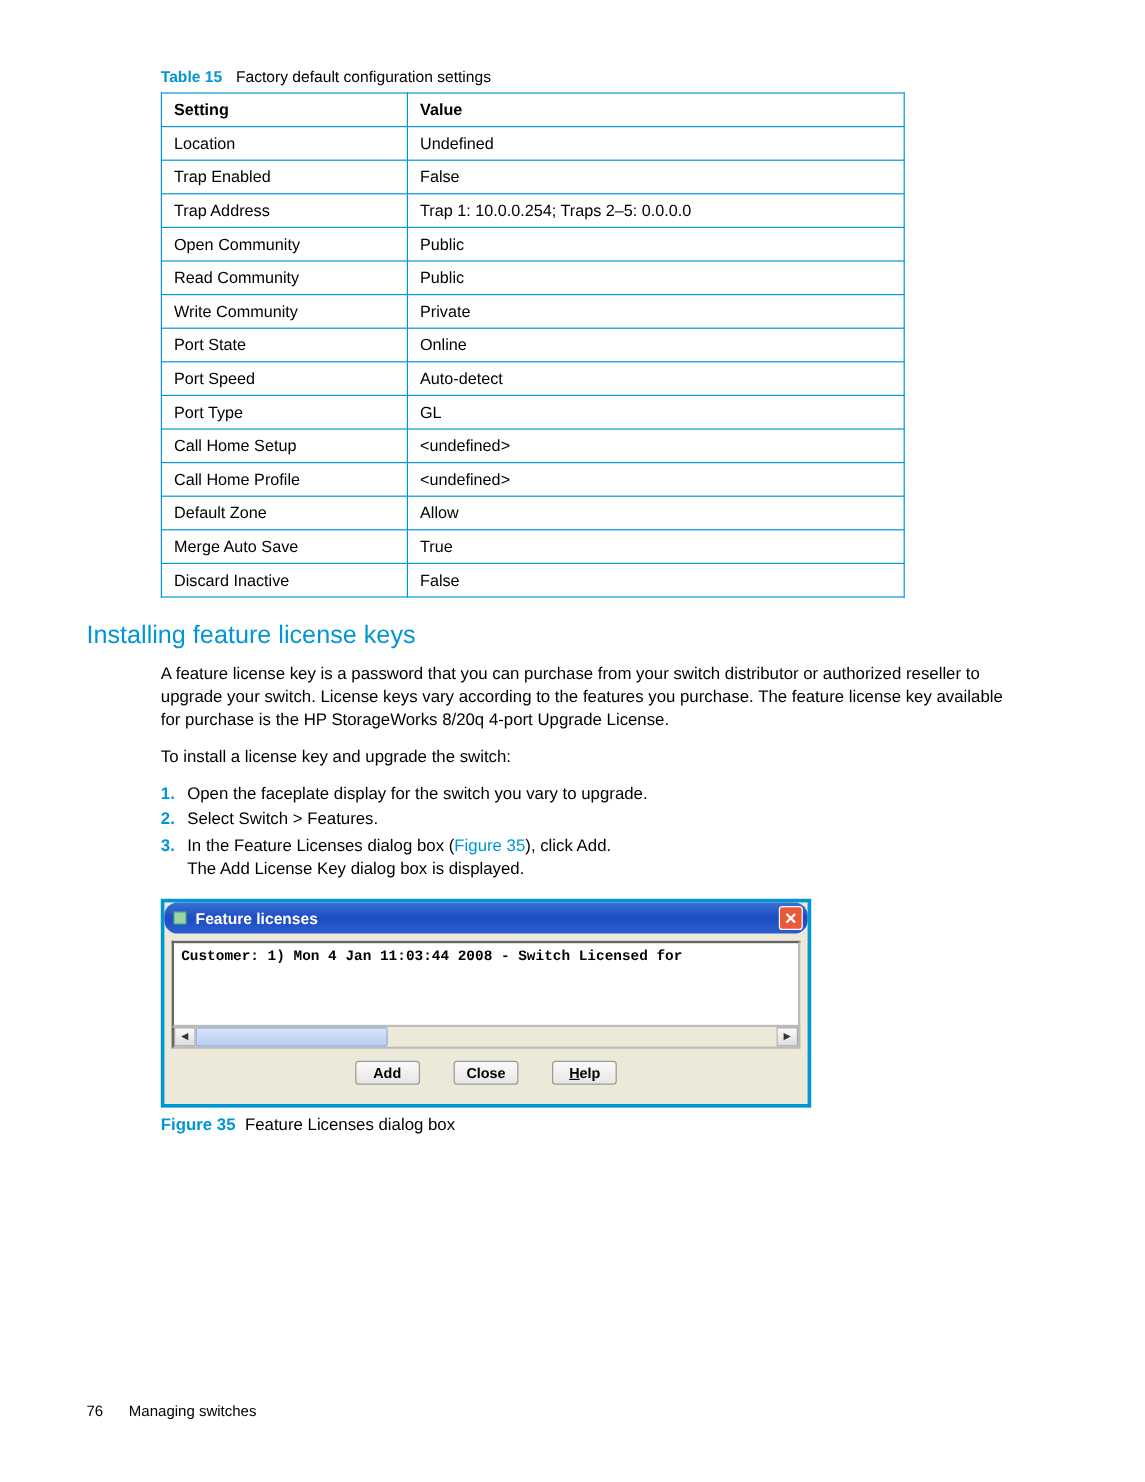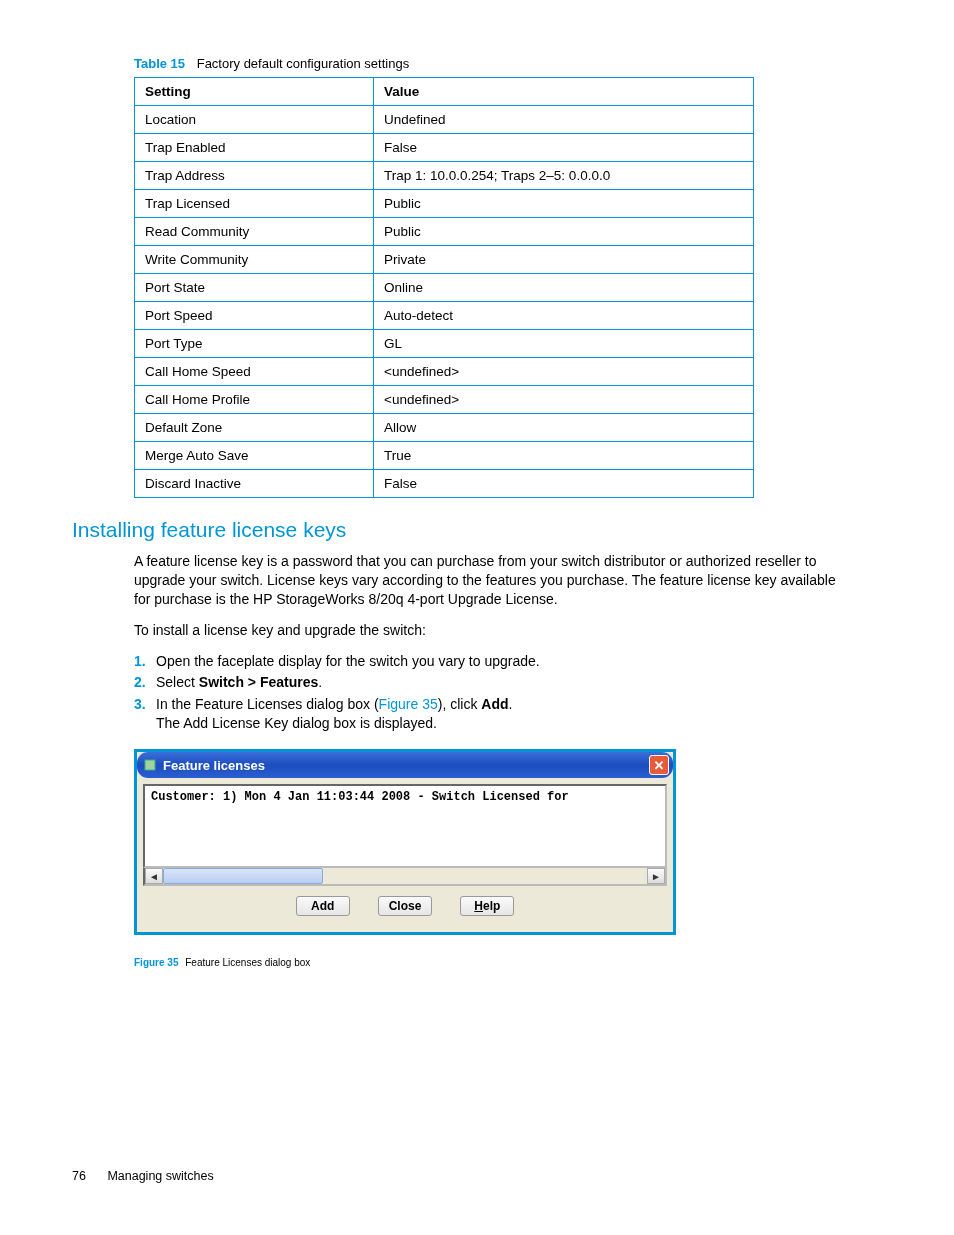--- a/index.html
+++ b/index.html
@@ -24,33 +24,33 @@
       border: 1.5px solid #0096d6;
     }
     table.settings th, table.settings td {
       border: 1px solid #0096d6;
       padding: 6px 10px;
       text-align: left;
       font-size: 13.5px;
       font-weight: normal;
     }
     table.settings th { font-weight: bold; }
-    table.settings td:first-child, table.settings th:first-child { width: 239px; }
+    table.settings td:first-child, table.settings th:first-child { width: 205px; }
     h2.section {
       font-family: Arial, Helvetica, sans-serif;
       font-weight: normal;
       color: #0096d6;
       font-size: 21px;
       margin: 20px 0 10px -62px;
     }
     .para { font-size: 14px; line-height: 1.35; margin-bottom: 12px; }
     ol.steps { list-style: none; padding-left: 0; }
     ol.steps li { margin: 3px 0 3px 22px; position: relative; font-size: 14px; line-height: 1.35; }
     ol.steps li .num { position: absolute; left: -22px; color: #0096d6; font-weight: bold; }
-    .bold { font-weight: bold; margin-top: 32px; }
+    .bold { font-weight: normal; margin-top: 32px; }
     .dialog-wrap { margin: 16px 0 6px 0; }
     .dialog {
       width: 542px;
       border: 3px solid #0096d6;
       background: #ece9d8;
       font-family: Tahoma, Arial, sans-serif;
     }
     .titlebar {
       display: flex;
       align-items: center;
@@ -71,21 +71,21 @@
       color: #fff;
       font-weight: bold;
       font-size: 13px;
       display: flex; align-items: center; justify-content: center;
       font-family: Arial, sans-serif;
     }
     .dialog-body { padding: 6px; }
     .listbox {
       background: #fff;
       border: 2px inset #bbb;
-      height: 84px;
+      height: 72px;
       padding: 4px 6px;
       font-family: "Courier New", monospace;
       font-size: 12px;
       font-weight: bold;
       overflow: hidden;
     }
     .hscroll {
       display: flex;
       height: 18px;
       border: 2px inset #bbb;
@@ -118,21 +118,21 @@
       min-width: 54px;
       padding: 2px 10px;
       font-size: 12px;
       font-weight: bold;
       background: linear-gradient(#fafafa, #e6e6e6);
       border: 1px solid #999;
       border-radius: 3px;
       font-family: Tahoma, Arial, sans-serif;
     }
     .u { text-decoration: underline; }
-    .figcap { font-size: 10px; margin-top: 22px; }
+    .figcap { font-size: 14px; margin-top: 6px; }
     .figcap .flabel { font-weight: bold; color: #0096d6; }
     .figcap .ftitle { margin-left: 4px; color: #000; }
     .footer {
       position: absolute;
       bottom: 52px;
       left: 72px;
       font-size: 12.5px;
     }
     .footer .pnum { margin-right: 18px; }
   </style>
@@ -161,21 +161,21 @@
           </tr>
           <tr>
             <td>Trap Enabled</td>
             <td>False</td>
           </tr>
           <tr>
             <td>Trap Address</td>
             <td>Trap 1: 10.0.0.254; Traps 2–5: 0.0.0.0</td>
           </tr>
           <tr>
-            <td>Trap Licensed</td>
+            <td>Open Community</td>
             <td>Public</td>
           </tr>
           <tr>
             <td>Read Community</td>
             <td>Public</td>
           </tr>
           <tr>
             <td>Write Community</td>
             <td>Private</td>
           </tr>
@@ -185,21 +185,21 @@
           </tr>
           <tr>
             <td>Port Speed</td>
             <td>Auto-detect</td>
           </tr>
           <tr>
             <td>Port Type</td>
             <td>GL</td>
           </tr>
           <tr>
-            <td>Call Home Speed</td>
+            <td>Call Home Setup</td>
             <td>&lt;undefined&gt;</td>
           </tr>
           <tr>
             <td>Call Home Profile</td>
             <td>&lt;undefined&gt;</td>
           </tr>
           <tr>
             <td>Default Zone</td>
             <td>Allow</td>
           </tr>

